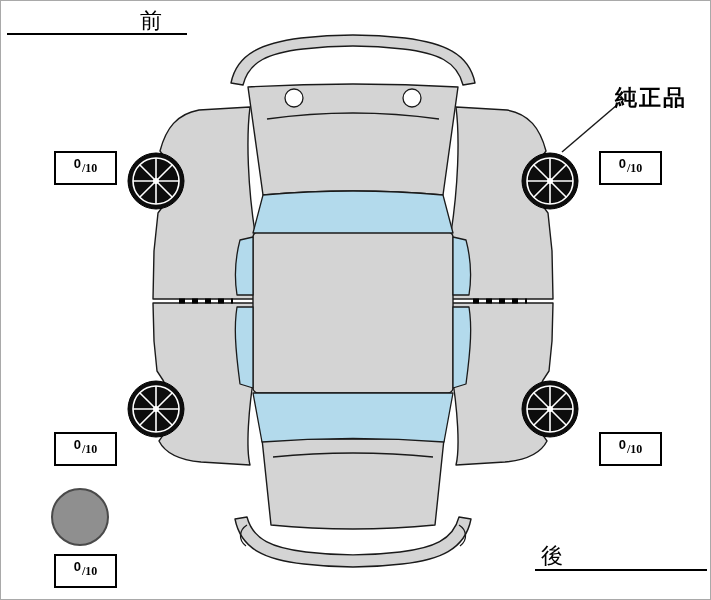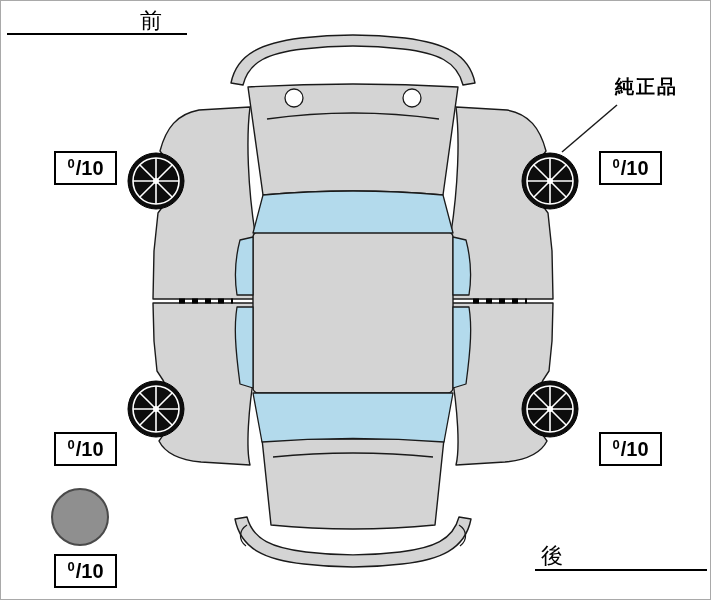--- a/index.html
+++ b/index.html
@@ -15,22 +15,22 @@
   .dir-label{
     position:absolute;
     font-size:22px;
     color:#000;
     font-family:"Liberation Sans", sans-serif;
   }
   .front-label{left:139px;top:5px;}
   .rear-label{left:540px;top:540px;}
   .genuine-label{
     position:absolute;
-    left:614px;top:73px;
-    font-size:19px;
+    left:614px;top:82px;
+    font-size:22px;
     font-weight:700;
     letter-spacing:2px;
     color:#000;
   }
   .tread-box{
     position:absolute;
     width:63px;height:34px;
     background:#fff;
     border:2px solid #000;
     box-sizing:border-box;
@@ -39,23 +39,24 @@
     justify-content:center;
     color:#000;
   }
   .tread-box .tv{
     font-size:13px;
     font-weight:700;
     position:relative;
     top:-5px;
   }
   .tread-box .tm{
-    font-size:20px;
+    font-size:12px;
     font-weight:700;
     margin-left:1px;
+    font-family:Liberation Serif, serif;
   }
   .pos-fl{left:53px;top:150px;}
   .pos-fr{left:598px;top:150px;}
   .pos-rl{left:53px;top:431px;}
   .pos-rr{left:598px;top:431px;}
   .pos-spare{left:53px;top:553px;}
 </style>
 </head>
 <body>
 

